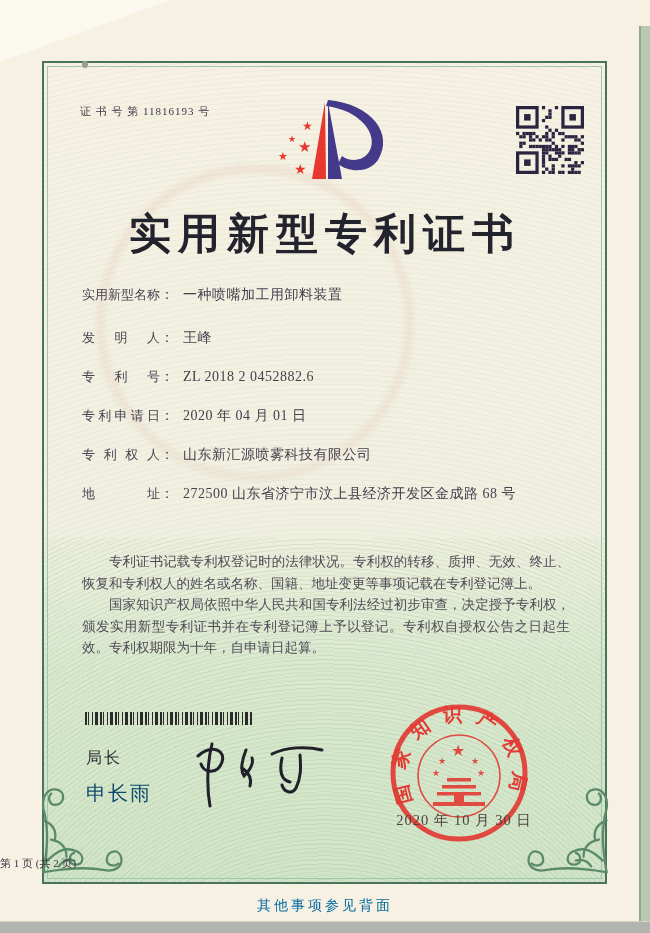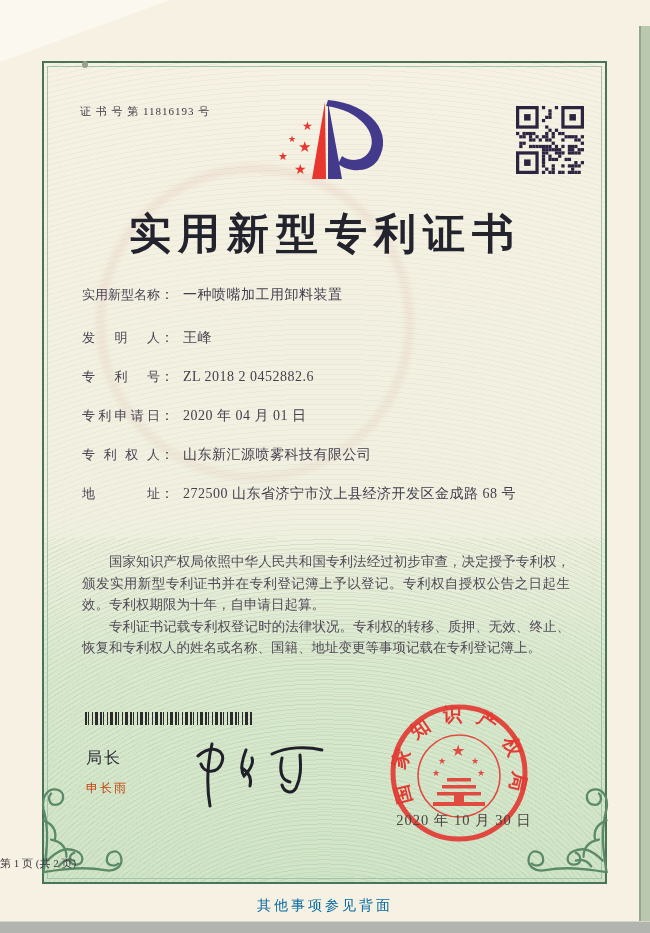--- a/index.html
+++ b/index.html
@@ -41,21 +41,21 @@
   .fvalue{margin-left:7px;letter-spacing:0.5px;}
   .grant2{position:absolute;left:248px;top:0;white-space:nowrap;}
   
   .paras{position:absolute;left:82px;top:551px;width:488px;font-size:13.5px;line-height:21.5px;
     color:#514b57;text-align:justify;}
   .paras p{margin:0;text-indent:2em;}
   
   .barcode{position:absolute;left:85px;top:712px;width:168px;height:13px;
     background:repeating-linear-gradient(90deg,#2b2b2b 0 2px,transparent 2px 3px,#2b2b2b 3px 4px,transparent 4px 7px,#2b2b2b 7px 8px,transparent 8px 10px,#2b2b2b 10px 13px,transparent 13px 15px);}
   .officer-title{position:absolute;left:86px;top:748px;font-size:16px;color:#2f2f38;letter-spacing:2px;}
-  .officer-name{position:absolute;left:86px;top:780px;font-size:12px;color:#c2410c;letter-spacing:2px;}
+  .officer-name{position:absolute;left:86px;top:780px;font-size:20px;color:#0c4a6e;letter-spacing:2px;}
   .signature{position:absolute;left:182px;top:734px;width:170px;height:80px;}
   .seal{position:absolute;left:380px;top:694px;width:158px;height:158px;}
   .seal-date{position:absolute;left:388px;top:811px;width:152px;text-align:center;
     font-size:14.5px;color:#4c4340;letter-spacing:1px;}
   .page-indicator{position:absolute;left:0;top:856px;width:650px;text-align:left;font-size:11px;color:#3c3842;}
   .back-note{position:absolute;left:0;top:897px;width:650px;text-align:center;font-size:14px;color:#0369a1;letter-spacing:3px;}
 </style>
 </head>
 <body>
 
@@ -236,22 +236,22 @@
     <span class="flabel">专利申请日</span><span class="colon">：</span><span class="fvalue">2020 年 04 月 01 日</span>
   </div>
   <div class="row" style="top:446px">
     <span class="flabel">专利权人</span><span class="colon">：</span><span class="fvalue">山东新汇源喷雾科技有限公司</span>
   </div>
   <div class="row" style="top:485px">
     <span class="flabel">地址</span><span class="colon">：</span><span class="fvalue">272500 山东省济宁市汶上县经济开发区金成路 68 号</span>
   </div>
 
   <div class="paras">
+    <p>专利证书记载专利权登记时的法律状况。专利权的转移、质押、无效、终止、恢复和专利权人的姓名或名称、国籍、地址变更等事项记载在专利登记簿上。</p>
     <p>国家知识产权局依照中华人民共和国专利法经过初步审查，决定授予专利权，颁发实用新型专利证书并在专利登记簿上予以登记。专利权自授权公告之日起生效。专利权期限为十年，自申请日起算。</p>
-    <p>专利证书记载专利权登记时的法律状况。专利权的转移、质押、无效、终止、恢复和专利权人的姓名或名称、国籍、地址变更等事项记载在专利登记簿上。</p>
   </div>
 
   <div class="barcode"></div>
 
   <div class="officer-title">局长</div>
   <div class="officer-name">申长雨</div>
 
   <svg class="signature" viewBox="0 0 170 80">
     <g fill="none" stroke="#20202a" stroke-width="3" stroke-linecap="round">
       <path d="M30,10 C26,26 24,50 28,72"></path>

